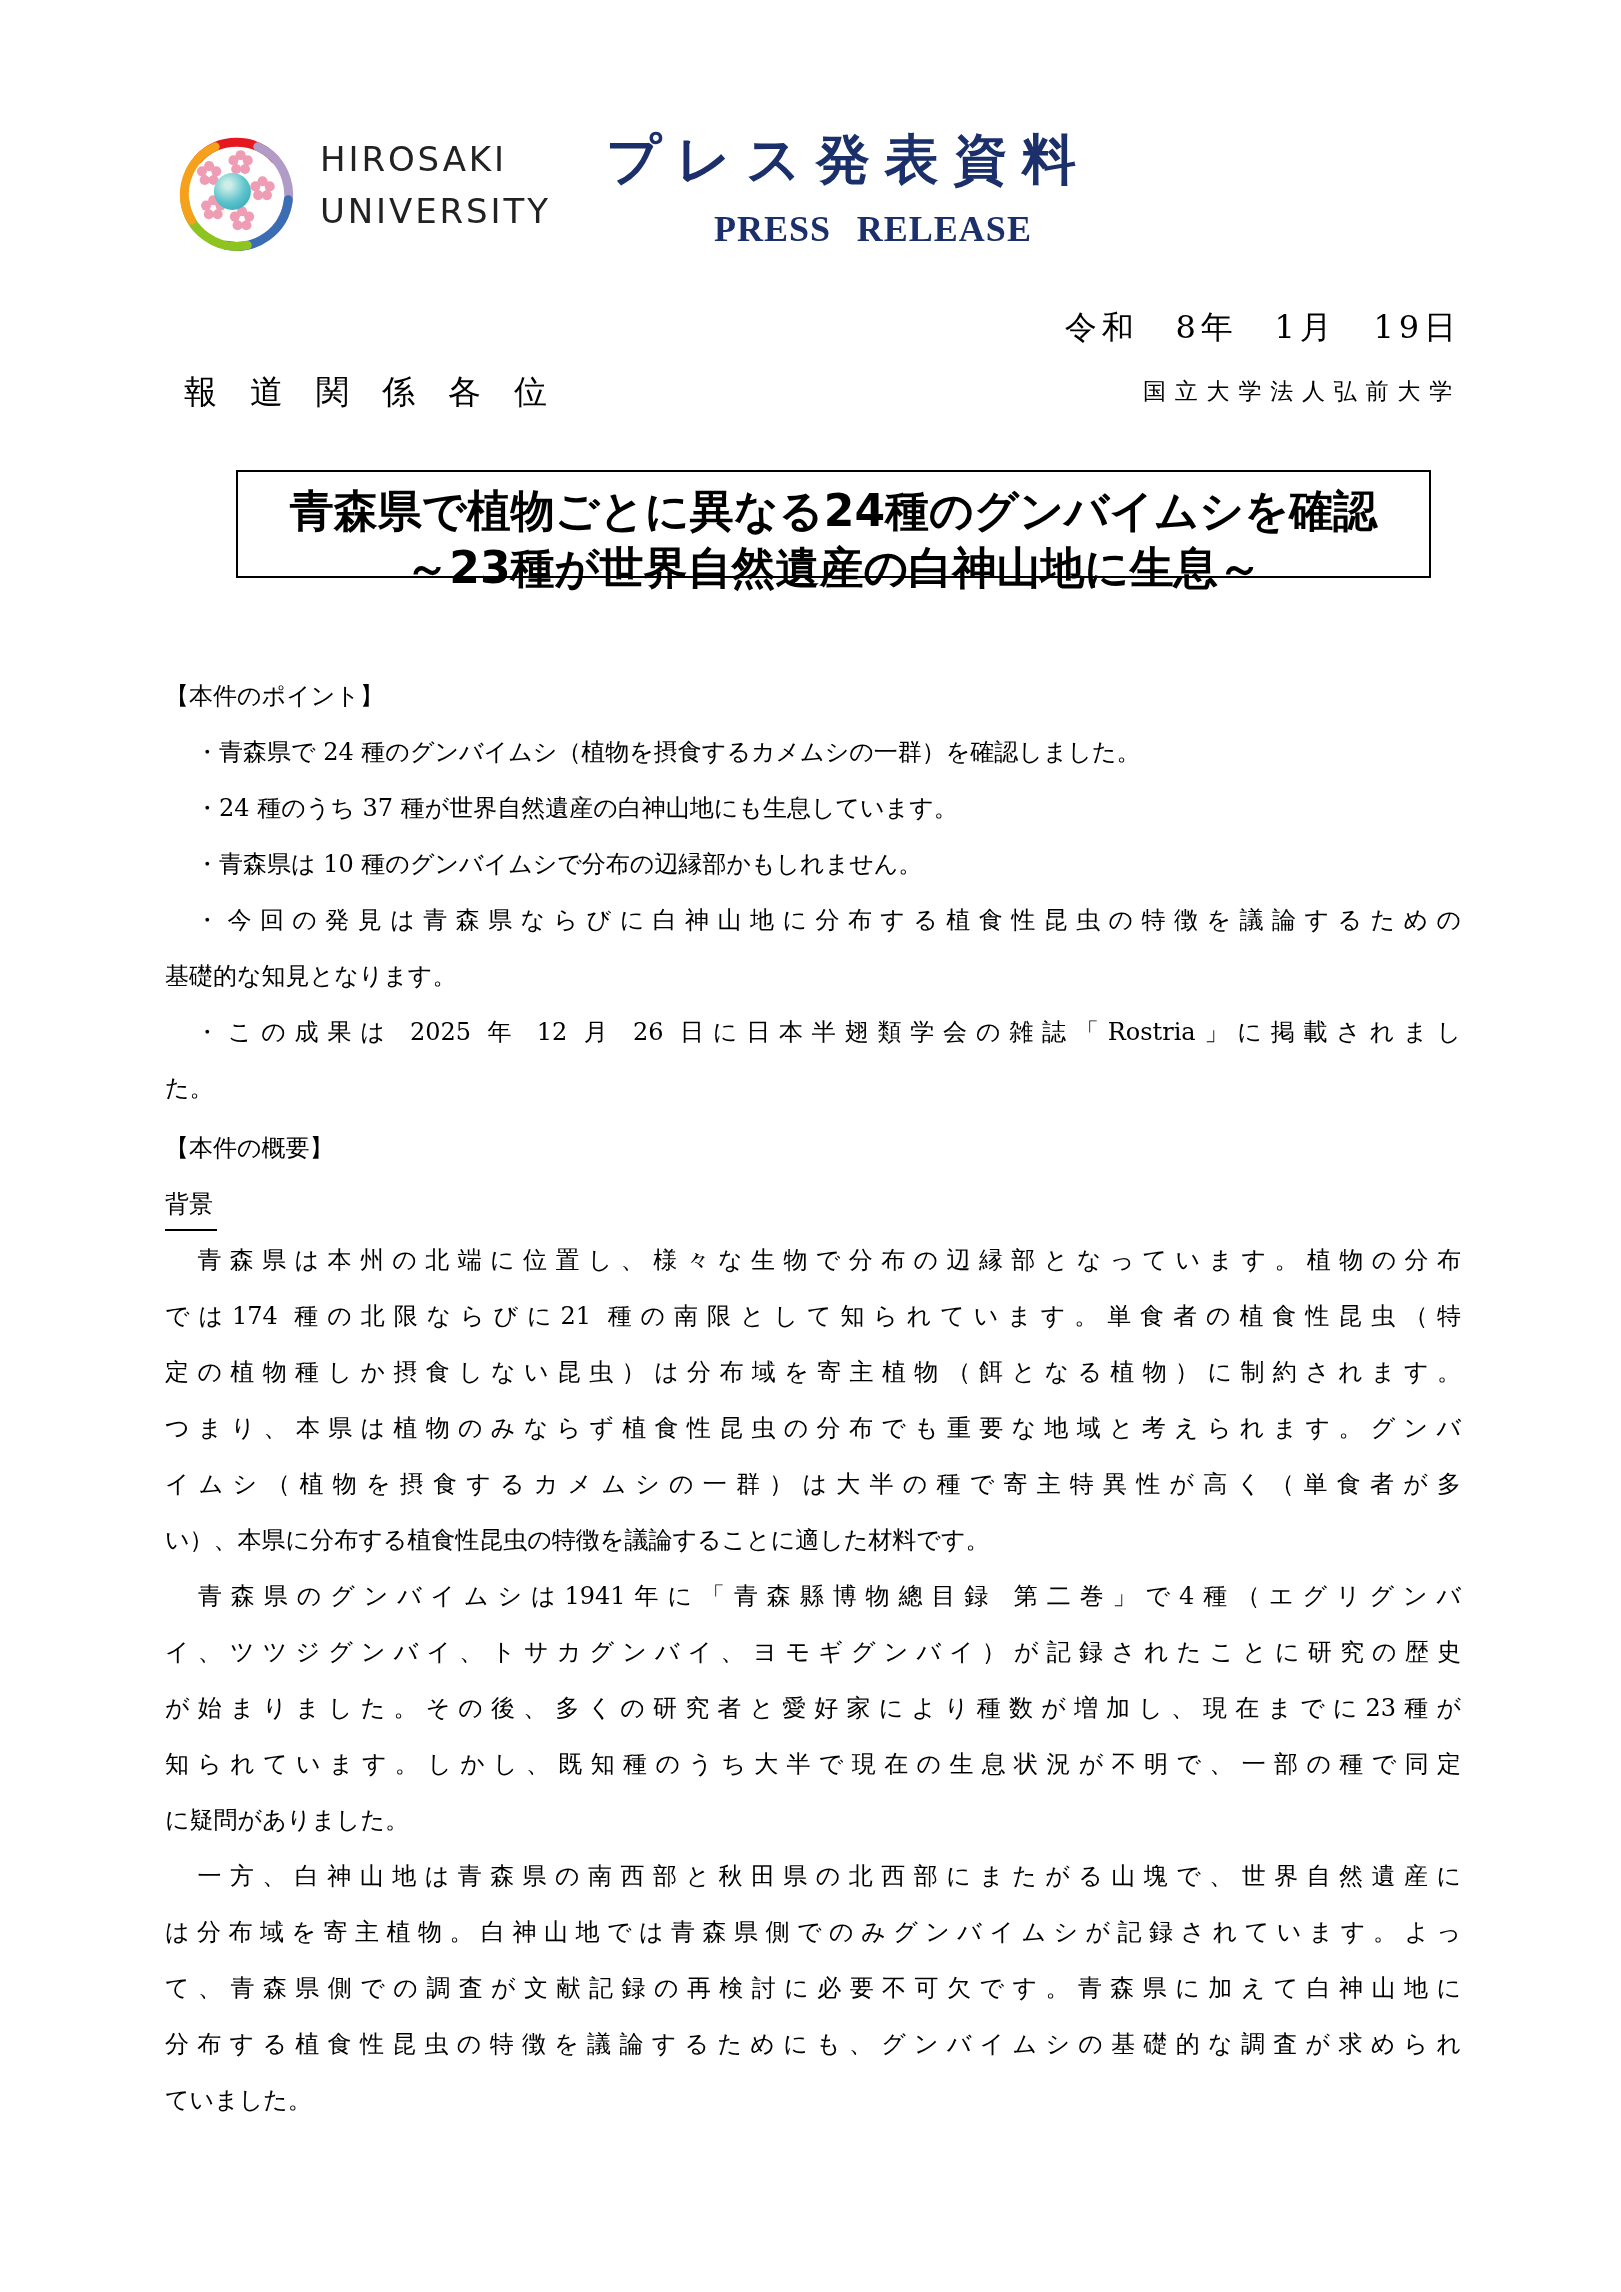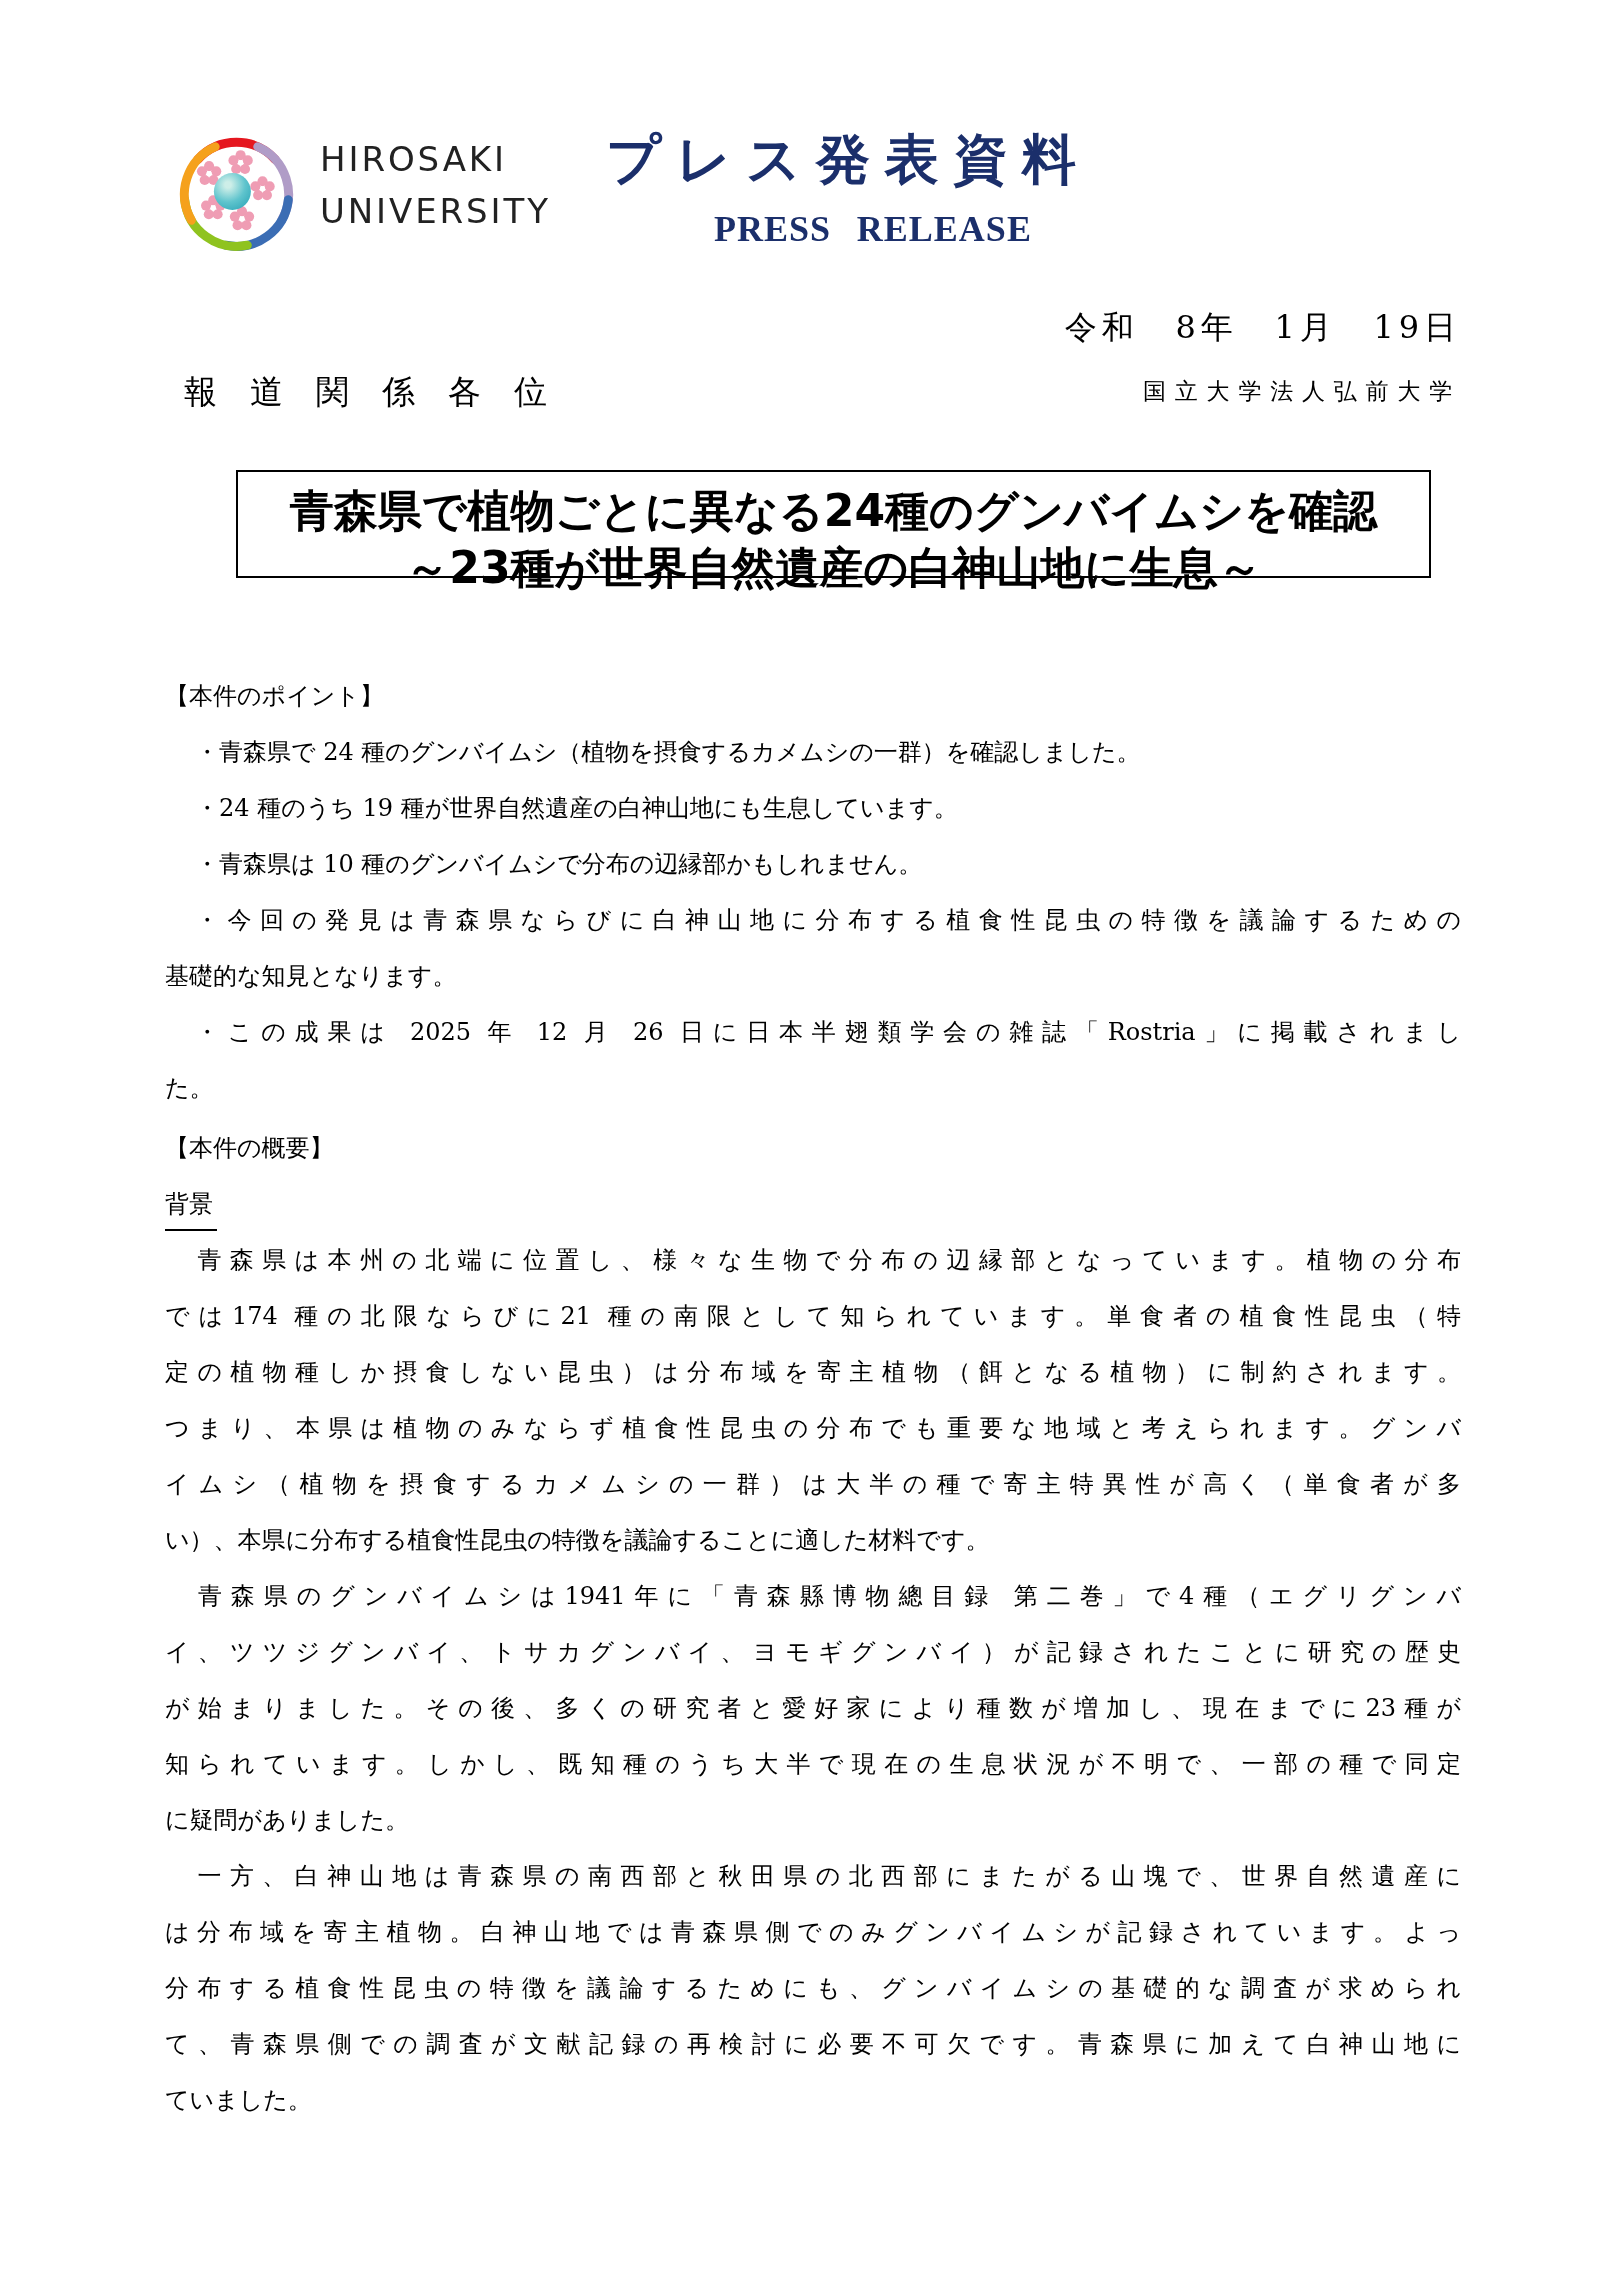--- a/index.html
+++ b/index.html
@@ -114,21 +114,21 @@
 
   <div class="abs headline-box">
     <div class="hline">青森県で植物ごとに異なる24種のグンバイムシを確認</div>
     <div class="hline">～23種が世界自然遺産の白神山地に生息～</div>
   </div>
 
   <div class="abs textcol points">
     <div class="tline">【本件のポイント】</div>
     <div>
         <div class="tline ind">・青森県で 24 種のグンバイムシ（植物を摂食するカメムシの一群）を確認しました。</div>
-        <div class="tline ind">・24 種のうち 19 種が世界自然遺産の白神山地にも生息しています。</div>
+        <div class="tline ind">・24 種のうち 37 種が世界自然遺産の白神山地にも生息しています。</div>
         <div class="tline ind">・青森県は 10 種のグンバイムシで分布の辺縁部かもしれません。</div>
         <div class="tline just ind">・今回の発見は青森県ならびに白神山地に分布する植食性昆虫の特徴を議論するための</div>
         <div class="tline">基礎的な知見となります。</div>
         <div class="tline just ind">・この成果は 2025 年 12 月 26 日に日本半翅類学会の雑誌「Rostria」に掲載されまし</div>
         <div class="tline">た。</div>
       </div>
   </div>
 
   <div class="abs textcol summary">
     <div class="tline">【本件の概要】</div>
@@ -144,20 +144,20 @@
     <div>
         <div class="tline just">　青森県のグンバイムシは1941年に「青森縣博物總目録 第二巻」で4種（エグリグンバ</div>
         <div class="tline just">イ、ツツジグンバイ、トサカグンバイ、ヨモギグンバイ）が記録されたことに研究の歴史</div>
         <div class="tline just">が始まりました。その後、多くの研究者と愛好家により種数が増加し、現在までに23種が</div>
         <div class="tline just">知られています。しかし、既知種のうち大半で現在の生息状況が不明で、一部の種で同定</div>
         <div class="tline">に疑問がありました。</div>
       </div>
     <div>
         <div class="tline just">　一方、白神山地は青森県の南西部と秋田県の北西部にまたがる山塊で、世界自然遺産に</div>
         <div class="tline just">は分布域を寄主植物。白神山地では青森県側でのみグンバイムシが記録されています。よっ</div>
+        <div class="tline just">て、青森県側での調査が文献記録の再検討に必要不可欠です。青森県に加えて白神山地に</div>
         <div class="tline just">分布する植食性昆虫の特徴を議論するためにも、グンバイムシの基礎的な調査が求められ</div>
-        <div class="tline just">て、青森県側での調査が文献記録の再検討に必要不可欠です。青森県に加えて白神山地に</div>
         <div class="tline">ていました。</div>
       </div>
   </div>
 
 </div>
 
 
 </body></html>

